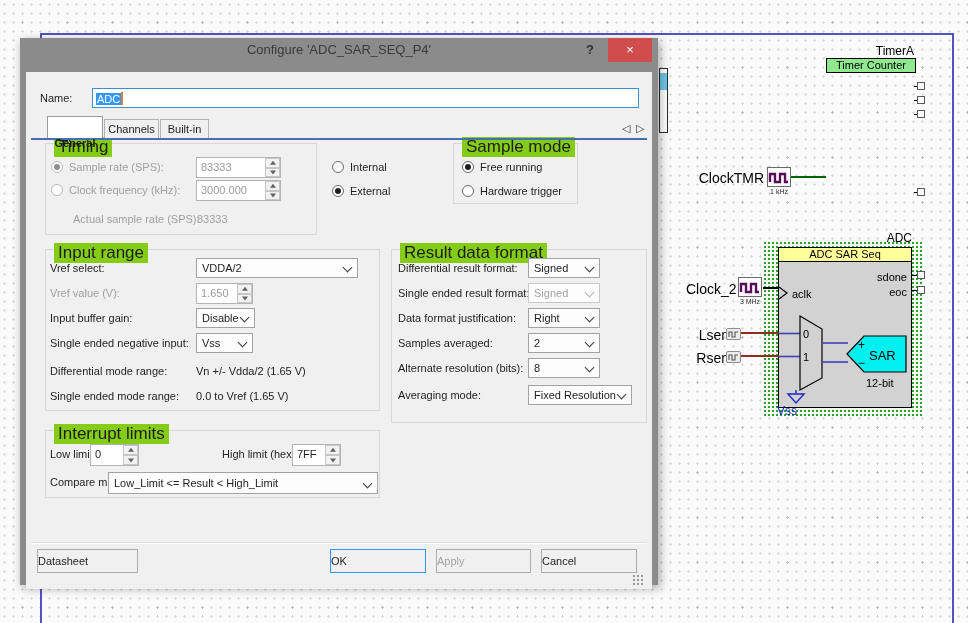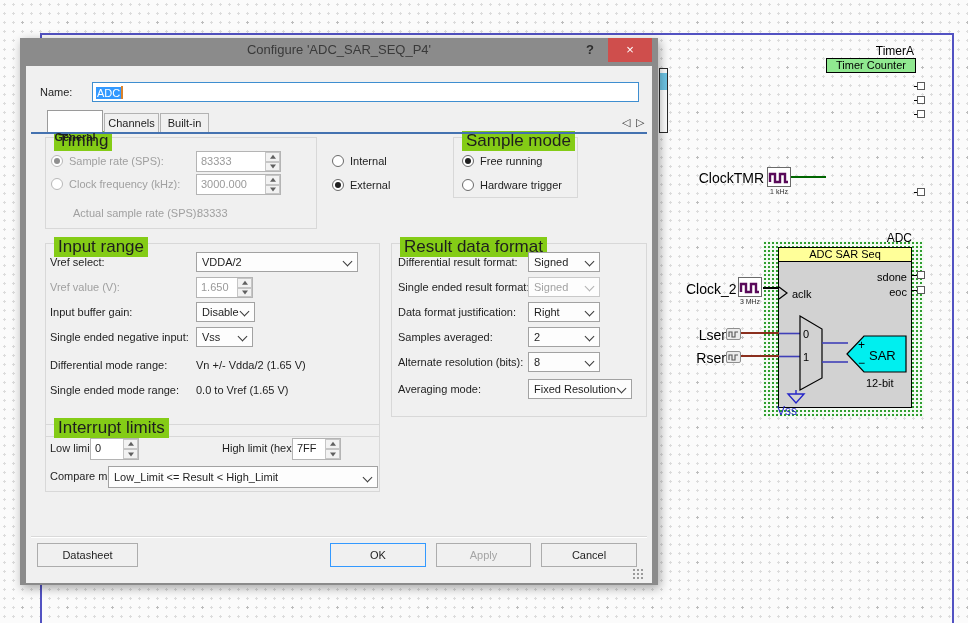--- a/index.html
+++ b/index.html
@@ -24,21 +24,21 @@
   .hatch{position:absolute;left:763px;top:241px;width:161px;height:176px;z-index:1;background-color:#f3faf3;
     background-image:radial-gradient(#2f9e2f 0.9px,transparent 1.05px);background-size:4px 4px}
   svg text{font-family:"Liberation Sans",sans-serif}
   
   .dlg{position:absolute;left:20px;top:38px;width:638px;height:547px;background:#8b8b8b;z-index:10;
     box-shadow:2px 3px 10px rgba(0,0,0,.35)}
   .titlebar{position:relative;height:24px}
   .title{display:block;text-align:center;font-size:13px;color:#3a3a3a;line-height:24px}
   .helpbtn{position:absolute;right:60px;top:0;width:16px;height:24px;text-align:center;font-size:13px;font-weight:bold;color:#2e2e2e;line-height:24px}
   .closebtn{position:absolute;right:6px;top:0;width:44px;height:24px;background:#cf4e4c;color:#fff;text-align:center;font-size:13px;line-height:23px}
-  .dlgc{position:relative;margin:4px 6px;width:626px;height:517px;background:#f0f0f0;overflow:hidden}
+  .dlgc{position:relative;margin:10px 6px;width:626px;height:517px;background:#f0f0f0;overflow:hidden}
   .lb{position:absolute;font-size:11px;color:#1e1e1e;white-space:nowrap}
   .gy{color:#a0a0a0}
   .grp{position:absolute;border:1px solid #d8d8d8;box-sizing:border-box}
   .legend{position:absolute;top:-7px;left:8px;background:#84cc16;padding:0 4px;font-size:17px;color:#1e1e1e;white-space:nowrap}
   .tab{position:absolute;box-sizing:border-box;border:1px solid #b2b2b2;border-bottom:none;background:#f0f0f0;font-size:11px;color:#1e1e1e;text-align:center;padding-top:3px;z-index:1}
   .tab.active{background:#fff;font-weight:bold;z-index:2;border-color:#9a9a9a;padding-top:20px}
   .tabline{position:absolute;background:#4472b0;z-index:1}
   .arrowbtn{position:absolute;font-size:11px;color:#2e2e2e}
   .rad{position:absolute;width:12px;height:12px;border:1px solid #6a6a6a;border-radius:50%;background:#fff;box-sizing:border-box}
   .rad.on::after{content:"";position:absolute;left:2px;top:2px;width:6px;height:6px;border-radius:50%;background:#1f1f1f}
@@ -56,21 +56,21 @@
   .cmb{position:absolute;height:20px;background:#fdfdfd;border:1px solid #a2a2a2;box-sizing:border-box}
   .cmb .cv{position:absolute;left:5px;top:3px;font-size:11px;color:#1e1e1e;white-space:nowrap}
   .cmb .chv{position:absolute;right:6px;top:5px;width:6px;height:6px;border-right:1.4px solid #3a3a3a;border-bottom:1.4px solid #3a3a3a;transform:rotate(45deg)}
   .cmb.dis{border-color:#c9c9c9}
   .cmb.dis .cv{color:#a2a2a2}
   .cmb.dis .chv{border-color:#b2b2b2}
   .nameinput{position:absolute;left:66px;top:16px;width:547px;height:20px;background:#fff;border:1px solid #3e8ed0;box-sizing:border-box}
   .namesel{display:inline-block;margin:2px 0 0 3px;font-size:11px;background:#3399ff;color:#fff;padding:0 1px}
   .caret{display:inline-block;width:2px;height:13px;background:#d9822b;vertical-align:-2px}
   .sep{position:absolute;left:5px;top:470px;width:616px;height:1px;background:#d9d9d9;border-bottom:1px solid #fff}
-  .btn{position:absolute;height:24px;background:#f0f0f0;border:1px solid #acacac;font-size:11px;color:#1e1e1e;text-align:center;line-height:22px;box-sizing:border-box}
+  .btn{position:absolute;height:24px;background:#f0f0f0;border:1px solid #acacac;font-size:11px;color:#1e1e1e;text-align:left;line-height:22px;box-sizing:border-box}
   .btn.primary{border-color:#3399ff}
   .btn.dis{color:#a4a4a4}
   .grip{position:absolute;left:606px;top:502px;width:12px;height:12px;
     background-image:radial-gradient(#9a9a9a 1.1px,transparent 1.2px);background-size:4px 4px}
   .hiddenstrip{position:absolute;left:659px;top:68px;width:9px;height:65px;background:#fff;border:1px solid #2a2a2a;z-index:1;box-sizing:border-box}
   .hiddenstrip .cy{position:absolute;left:0;top:4px;width:100%;height:17px;background:#6fc6e6}
 </style>
 </head>
 <body>
 
@@ -216,21 +216,21 @@
       <span class="lb" style="left:324px;top:113px">External</span>
 
       <div class="grp" style="left:427px;top:71px;width:125px;height:61px">
         <span class="legend">Sample mode</span>
       </div>
       <div class="rad on" style="left:436px;top:89px"></div>
       <span class="lb" style="left:454px;top:89px">Free running</span>
       <div class="rad" style="left:436px;top:113px"></div>
       <span class="lb" style="left:454px;top:113px">Hardware trigger</span>
 
-      <div class="grp" style="left:19px;top:177px;width:335px;height:194px">
+      <div class="grp" style="left:19px;top:177px;width:335px;height:162px">
         <span class="legend">Input range</span>
       </div>
       <span class="lb" style="left:24px;top:190px">Vref select:</span>
       <div class="cmb" style="left:170px;top:186px;width:162px">
         <span class="cv">VDDA/2</span>
         <span class="chv"></span>
       </div>
       <span class="lb gy" style="left:24px;top:215px">Vref value (V):</span>
       <div class="spin dis" style="left:170px;top:211px;width:57px">
         <span class="sv">1.650</span>

